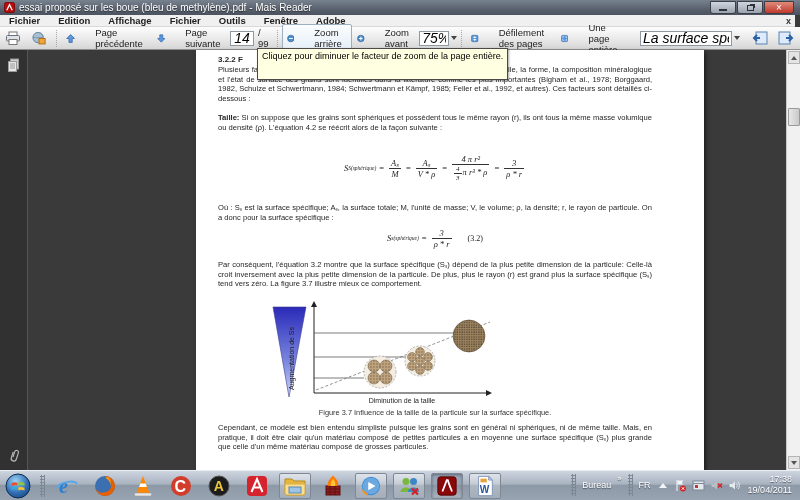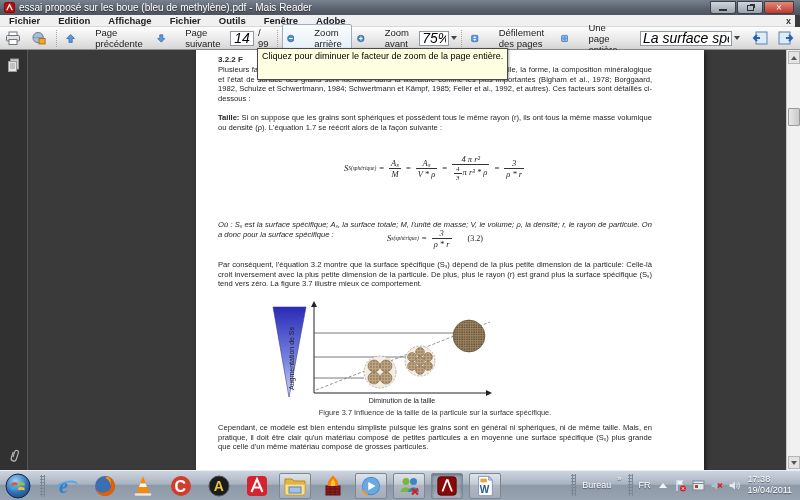--- a/index.html
+++ b/index.html
@@ -76,21 +76,21 @@
     background:linear-gradient(#cdd5df,#a9b3c0 45%,#8e99a8 50%,#99a4b2);
     border-top:1px solid #e9eef4; display:flex; align-items:center; color:#fff; }
   .tb-grip { width:5px; height:22px; margin:0 3px;
     background-image:radial-gradient(circle, #7d8897 1px, transparent 1.2px); background-size:3px 3px; }
   .task-ico { width:28px; height:26px; display:flex; align-items:center; justify-content:center; margin:0 5px; }
   .task-btn { border:1px solid #7e8794; border-radius:2px; background:linear-gradient(rgba(255,255,255,.45),rgba(255,255,255,.12)); margin:0 3px; width:32px; }
   .task-btn.active { background:linear-gradient(rgba(90,110,140,.45),rgba(255,255,255,.18)); box-shadow:inset 0 1px 3px rgba(0,0,0,.35); }
   #tray { position:absolute; right:0; top:470px; height:30px; display:flex; align-items:center; font-size:9px; }
   .tray-txt { color:#fff; text-shadow:0 1px 1px #4a5260; margin:8px 3px; }
   .tray-ico { width:14px; height:14px; margin:0 2px; display:flex; align-items:center; justify-content:center; }
-  #clock { text-align:left; line-height:11px; font-size:9px; color:#fff; text-shadow:0 1px 1px #4a5260; margin:0 8px 0 4px; }
+  #clock { text-align:right; line-height:11px; font-size:9px; color:#fff; text-shadow:0 1px 1px #4a5260; margin:0 8px 0 4px; }
   .tri-up-sm { width:0; height:0; border-left:4px solid transparent; border-right:4px solid transparent; border-bottom:5px solid #f2f5f8; }
 </style>
 </head>
 <body>
 
 <div id="screen">
 
   <div id="titlebar" class="abs">
     <svg width="11" height="11" viewBox="0 0 12 12">
       <rect x="0.5" y="0.5" width="11" height="11" rx="2" fill="#b90d0d" stroke="#7d0606"></rect>
@@ -212,21 +212,21 @@
       <path d="M4 4.5 v6 a2.6 2.6 0 0 0 5.2 0 V3.8 a1.9 1.9 0 0 0 -3.8 0 V9.5" stroke="#b5b5b5" stroke-width="1.2" fill="none" transform="rotate(18 6.5 8)"></path>
     </svg>
   </div>
 
   <div id="pdfpage" class="abs">
     <div id="pg-heading">3.2.2  F</div>
 
     <div class="ptxt" style="top:15px;">Plusieurs facteurs peuvent avoir une influence sur les valeurs mesurées de Sₛ. La taille, la forme, la composition minéralogique et l'état de surface des grains sont identifiés dans la littérature comme les plus importantes (Bigham et al., 1978; Borggaard, 1982, Schulze et Schwertmann, 1984; Schwertmann et Kämpf, 1985; Feller et al., 1992, et autres). Ces facteurs sont détaillés ci- dessous :</div>
 
     <div class="ptxt" style="top:63px;">
-      <span class="lead-bold">Taille:</span><span> Si on suppose que les grains sont sphériques et possèdent tous le même rayon (r), ils ont tous la même masse volumique ou densité (ρ). L'équation 1.7 se réécrit alors de la façon suivante :</span>
+      <span class="lead-bold">Taille:</span><span> Si on suppose que les grains sont sphériques et possèdent tous le même rayon (r), ils ont tous la même masse volumique ou densité (ρ). L'équation 4.2 se réécrit alors de la façon suivante :</span>
     </div>
 
     <div class="eqrow" style="top:98px; height:40px;">
       <span>S</span>
         <span class="eqsub">S(sphérique)</span>
       <span class="eqsign">=</span>
       <span class="frac">
         <span class="num">Aₛ</span>
         <span class="den">M</span>
       </span>
@@ -240,21 +240,21 @@
         <span class="num">4 π r²</span>
         <span class="den"><span class="minifrac"><span class="num">4</span><span class="den">3</span></span><span>π r³ * ρ</span></span>
       </span>
       <span class="eqsign">=</span>
       <span class="frac">
         <span class="num">3</span>
         <span class="den">ρ * r</span>
       </span>
     </div>
 
-    <div class="ptxt" style="top:170px;font-style:italic;">Où : Sₛ est la surface spécifique; Aₛ, la surface totale; M, l'unité de masse; V, le volume; ρ, la densité; r, le rayon de particule. On a donc pour la surface spécifique :</div>
+    <div class="ptxt" style="top:153px;">Où : Sₛ est la surface spécifique; Aₛ, la surface totale; M, l'unité de masse; V, le volume; ρ, la densité; r, le rayon de particule. On a donc pour la surface spécifique :</div>
 
     <div class="eqrow" style="top:176px; height:24px;">
       <span>S</span>
         <span class="eqsub">s(sphérique)</span>
       <span class="eqsign">=</span>
       <span class="frac">
         <span class="num">3</span>
         <span class="den">ρ * r</span>
       </span>
       <span class="eqtag">(3.2)</span>

